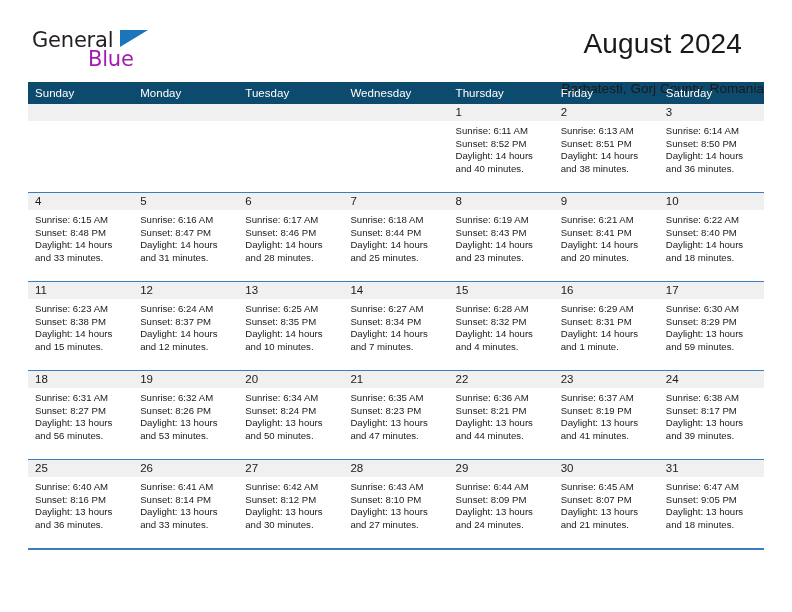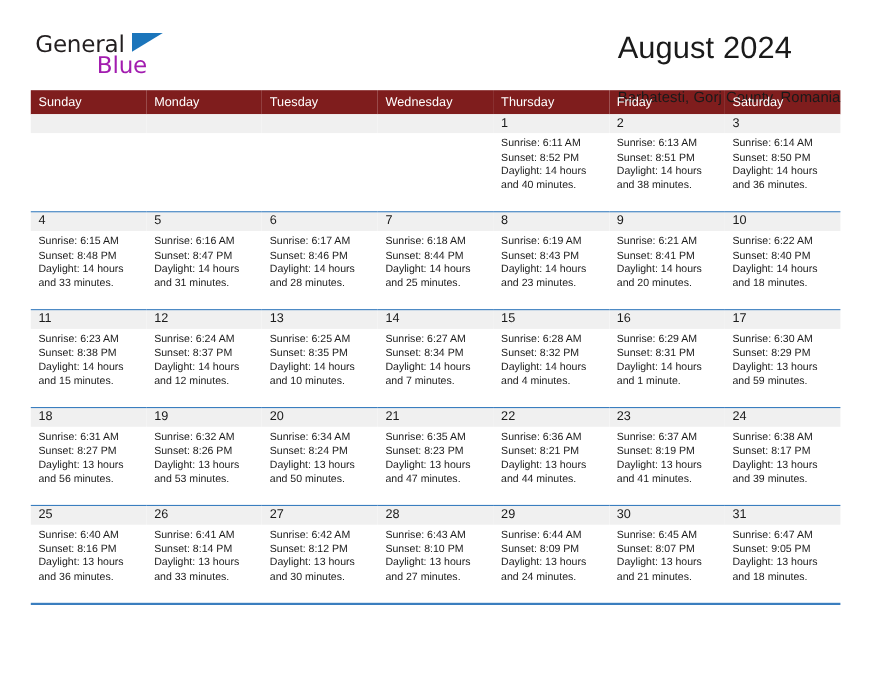--- a/index.html
+++ b/index.html
@@ -58,21 +58,21 @@
   .logo-tri {
     position: absolute;
     left: 92px;
     top: 2px;
     width: 0;
     height: 0;
     border-left: 28px solid #1b75bb;
     border-bottom: 17px solid transparent;
   }
   .title-wrap {
-    text-align: left;
+    text-align: center;
     padding-top: 0px;
   }
   .cal-title {
     font-size: 28px;
     font-weight: normal;
     color: #1a1a1a;
     line-height: 1.12;
     letter-spacing: 0.1px;
   }
   .cal-subtitle {
@@ -83,21 +83,21 @@
   }
 
   
   .calendar {
     margin-top: 10px;
     width: 736px;
     border-collapse: collapse;
     table-layout: fixed;
   }
   .calendar th {
-    background: #7f1d1d;
+    background: #0c4a6e;
     color: #ffffff;
     font-size: 11.5px;
     font-weight: normal;
     text-align: left;
     padding: 5px 0 5px 7px;
     height: 19px;
     box-sizing: border-box;
     border: none;
     letter-spacing: 0.05px;
   }

